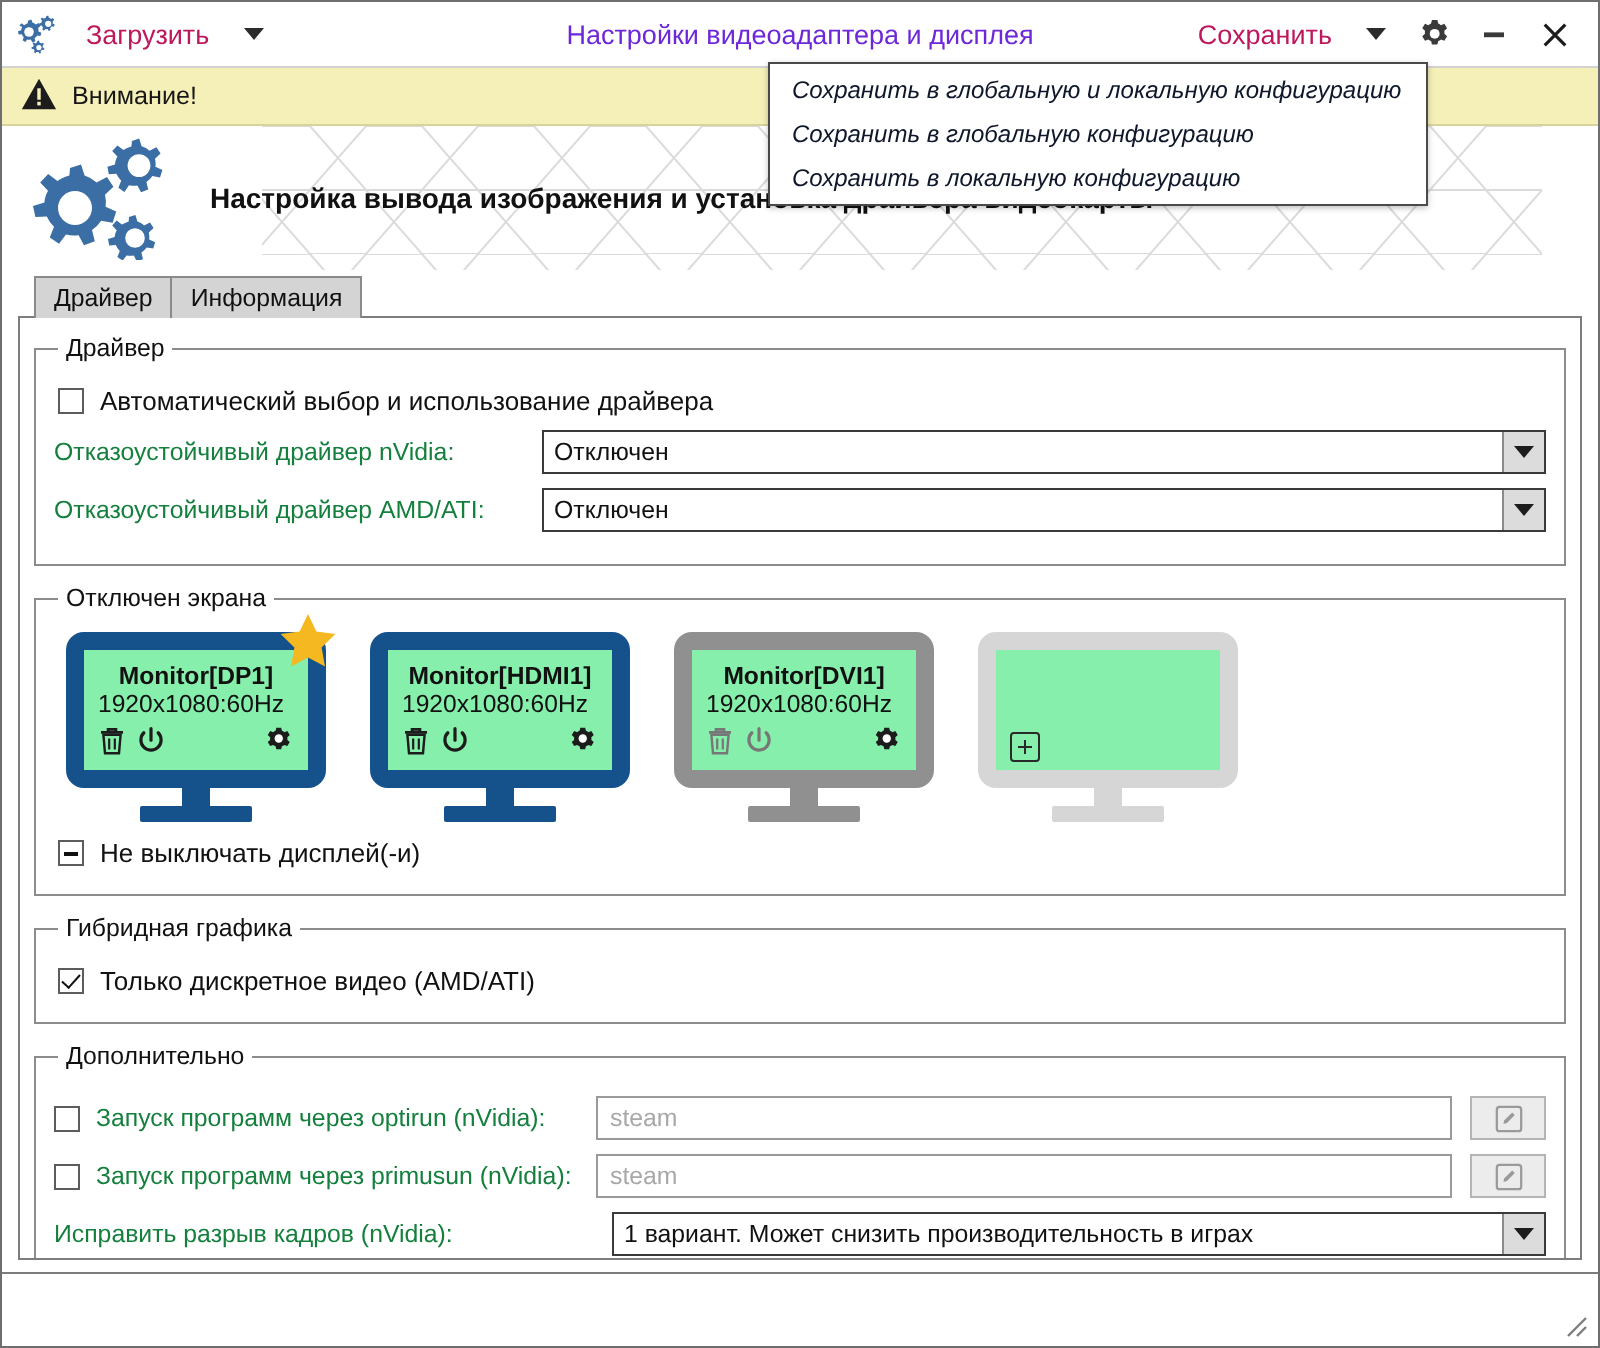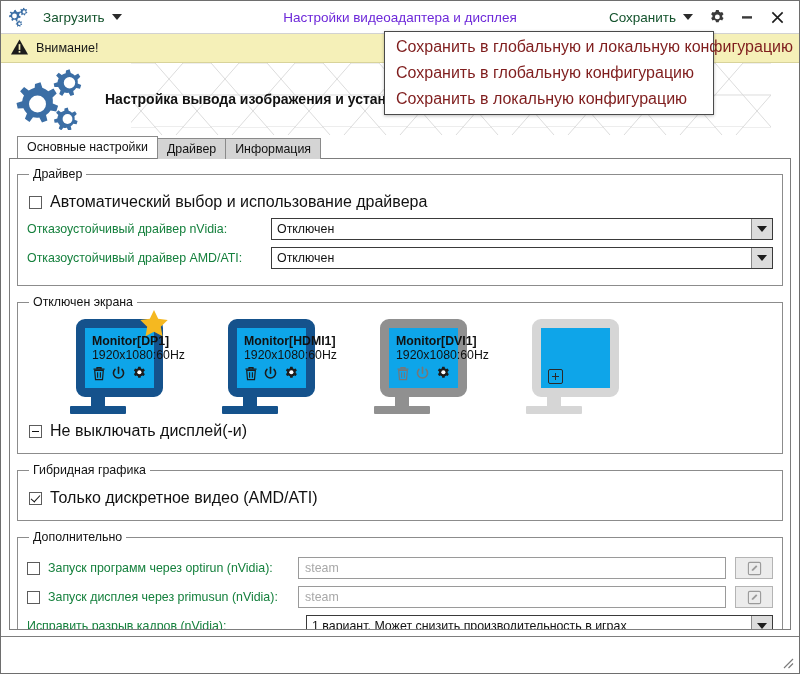--- a/index.html
+++ b/index.html
@@ -15,39 +15,39 @@
     border:1px solid #6e6e6e;background:#fff;display:flex;flex-direction:column;
   }
 
   
   .titlebar{
     position:relative;height:32px;flex:0 0 32px;background:#fff;
     display:flex;align-items:center;border-bottom:1px solid #d2d2d2;
   }
   .app-icon{width:34px;display:flex;align-items:center;justify-content:center;flex:0 0 34px;}
   .menu-btn{
-    display:flex;align-items:center;gap:7px;padding:3px 8px;cursor:default;
-    font-size:13.5px;color:#14532d;white-space:nowrap;justify-content:space-between;
+    display:flex;align-items:center;gap:17px;padding:3px 8px;cursor:default;
+    font-size:13.5px;color:#be185d;white-space:nowrap;justify-content:space-between;
   }
   .caret{width:0;height:0;border-left:5px solid transparent;border-right:5px solid transparent;border-top:6px solid #2b2b2b;}
   .title-center{
     position:absolute;left:0;right:0;text-align:center;font-size:13.5px;color:#6d28d9;
     pointer-events:none;
   }
   .tb-right{margin-left:auto;display:flex;align-items:center;gap:2px;padding-right:8px;z-index:3;}
   .tb-ico{width:28px;height:26px;display:flex;align-items:center;justify-content:center;cursor:default;}
 
   
   .dropdown{
     position:absolute;left:383px;top:30px;width:328px;
     background:#fff;border:1px solid #4a4a4a;z-index:40;
     box-shadow:0 1px 3px rgba(0,0,0,.25);padding:2px 0;
   }
   .dd-item{
-    padding:4px 10px 4px 11px;font-size:16px;color:#7f1d1d;white-space:nowrap;cursor:default;
+    padding:4px 10px 4px 11px;font-size:12px;color:#0f172a;white-space:nowrap;cursor:default;font-style:italic;
   }
 
   
   .warnbar{
     height:28px;flex:0 0 28px;background:#f5f0b8;border-bottom:1px solid #d8d39a;
     display:flex;align-items:center;gap:7px;padding-left:9px;position:relative;z-index:1;
   }
   .warnbar .wtext{font-size:12.6px;color:#171717;}
 
   
@@ -85,21 +85,21 @@
     width:13px;height:13px;border:1px solid #5c5c5c;background:#fff;
     box-sizing:border-box;flex:0 0 13px;position:relative;cursor:default;
   }
   .cb.checked::after{
     content:"";position:absolute;left:3px;top:0px;width:4px;height:8px;
     border:solid #111;border-width:0 1.8px 1.8px 0;transform:rotate(42deg);
   }
   .cb.indet::after{
     content:"";position:absolute;left:2px;top:5px;width:7px;height:1.8px;background:#111;
   }
-  .cb-label{font-size:16px;color:#111;}
+  .cb-label{font-size:13px;color:#111;}
 
   .lbl{font-size:12.4px;color:#15803d;white-space:nowrap;}
 
   .combo{
     position:relative;height:22px;border:1px solid #3a3a3a;background:#fff;
     display:flex;align-items:center;box-sizing:border-box;cursor:default;
   }
   .combo .val{padding-left:5px;font-size:12.4px;color:#111;white-space:nowrap;overflow:hidden;}
   .combo .arrow{
     position:absolute;right:0;top:0;bottom:0;width:20px;background:#dcdcdc;
@@ -117,21 +117,21 @@
   .editbtn{
     width:38px;height:22px;border:1px solid #b4b4b4;background:#ececec;
     display:flex;align-items:center;justify-content:center;box-sizing:border-box;cursor:default;
   }
 
   
   .monitors{display:flex;gap:22px;padding:4px 2px 2px 6px;}
   .mon{position:relative;width:130px;}
   .mon-screen{
     border-radius:9px;box-sizing:border-box;height:78px;padding:6px 7px 4px 7px;
-    display:flex;flex-direction:column;position:relative;background:#0ea5e9;margin-left:43px;
+    display:flex;flex-direction:column;position:relative;background:#86efac;
   }
   .mon-screen.blue{border:9px solid #15528c;}
   .mon-screen.gray{border:9px solid #909090;}
   .mon-screen.empty{border:9px solid #d6d6d6;height:78px;}
   .mon-name{font-size:12.3px;font-weight:bold;color:#111;text-align:center;line-height:14px;white-space:nowrap;}
   .mon-res{font-size:12.3px;color:#111;text-align:left;line-height:15px;white-space:nowrap;}
   .mon-icons{display:flex;align-items:center;margin-top:auto;gap:5px;}
   .mon-icons .sp{margin-left:auto;}
   .mon-stand{display:flex;flex-direction:column;align-items:center;}
   .stand-neck{width:14px;height:9px;}
@@ -238,21 +238,20 @@
           <circle cx="58.5" cy="14.8" r="5.7" fill="#fff"></circle>
           <path d="M53.5 40.5l3.2-1 1 3.3c1.2.4 2.3 1 3.3 1.9l3-1.5 1.8 2.8-2.4 2.3c.26 1.1.3 2.2.2 3.4l3 1.4-1 3.2-3.3-.6a9.3 9.3 0 01-2.6 2.6l.8 3.3-3.1 1.1-1.5-2.9c-1.2.2-2.4.1-3.6-.1l-2 2.6-2.6-1.8 1.2-3a9.1 9.1 0 01-2-3l-3.3.2-.6-3.2 3.3-1c.12-1.2.46-2.3 1.04-3.4l-2.24-2.4 2.24-2.4 2.6 2c1-.7 2.2-1.2 3.4-1.6z"></path>
           <circle cx="56.5" cy="51" r="4.9" fill="#fff"></circle>
         </g>
       </svg>
     </div>
     <div class="banner-text">Настройка вывода изображения и установка драйвера видеокарты</div>
   </div>
 
   <div class="tabstrip">
-    <div class="tab active">Основные настройки</div>
     <div class="tab">Драйвер</div>
     <div class="tab">Информация</div>
   </div>
 
   <div class="content">
 
     <fieldset>
       <legend>Драйвер</legend>
 
       <div class="cb-row">
@@ -406,21 +405,21 @@
         <div class="editbtn" style="margin-left:9px">
           <svg width="15" height="15" viewBox="0 0 16 16">
               <rect x="1.5" y="1.5" width="13" height="13" rx="1.5" fill="none" stroke="#9a9a9a" stroke-width="1.2"></rect>
               <path d="M5 10.6l.5-1.9 4.2-4.2 1.4 1.4-4.2 4.2z" fill="#9a9a9a"></path>
             </svg>
         </div>
       </div>
 
       <div class="row">
         <span class="cb" style="margin-right:8px"></span>
-        <span class="lbl" style="width:250px">Запуск дисплея через primusun (nVidia):</span>
+        <span class="lbl" style="width:250px">Запуск программ через primusun (nVidia):</span>
         <div class="txtfield" style="flex:1">steam</div>
         <div class="editbtn" style="margin-left:9px">
           <svg width="15" height="15" viewBox="0 0 16 16">
               <rect x="1.5" y="1.5" width="13" height="13" rx="1.5" fill="none" stroke="#9a9a9a" stroke-width="1.2"></rect>
               <path d="M5 10.6l.5-1.9 4.2-4.2 1.4 1.4-4.2 4.2z" fill="#9a9a9a"></path>
             </svg>
         </div>
       </div>
 
       <div class="row">

